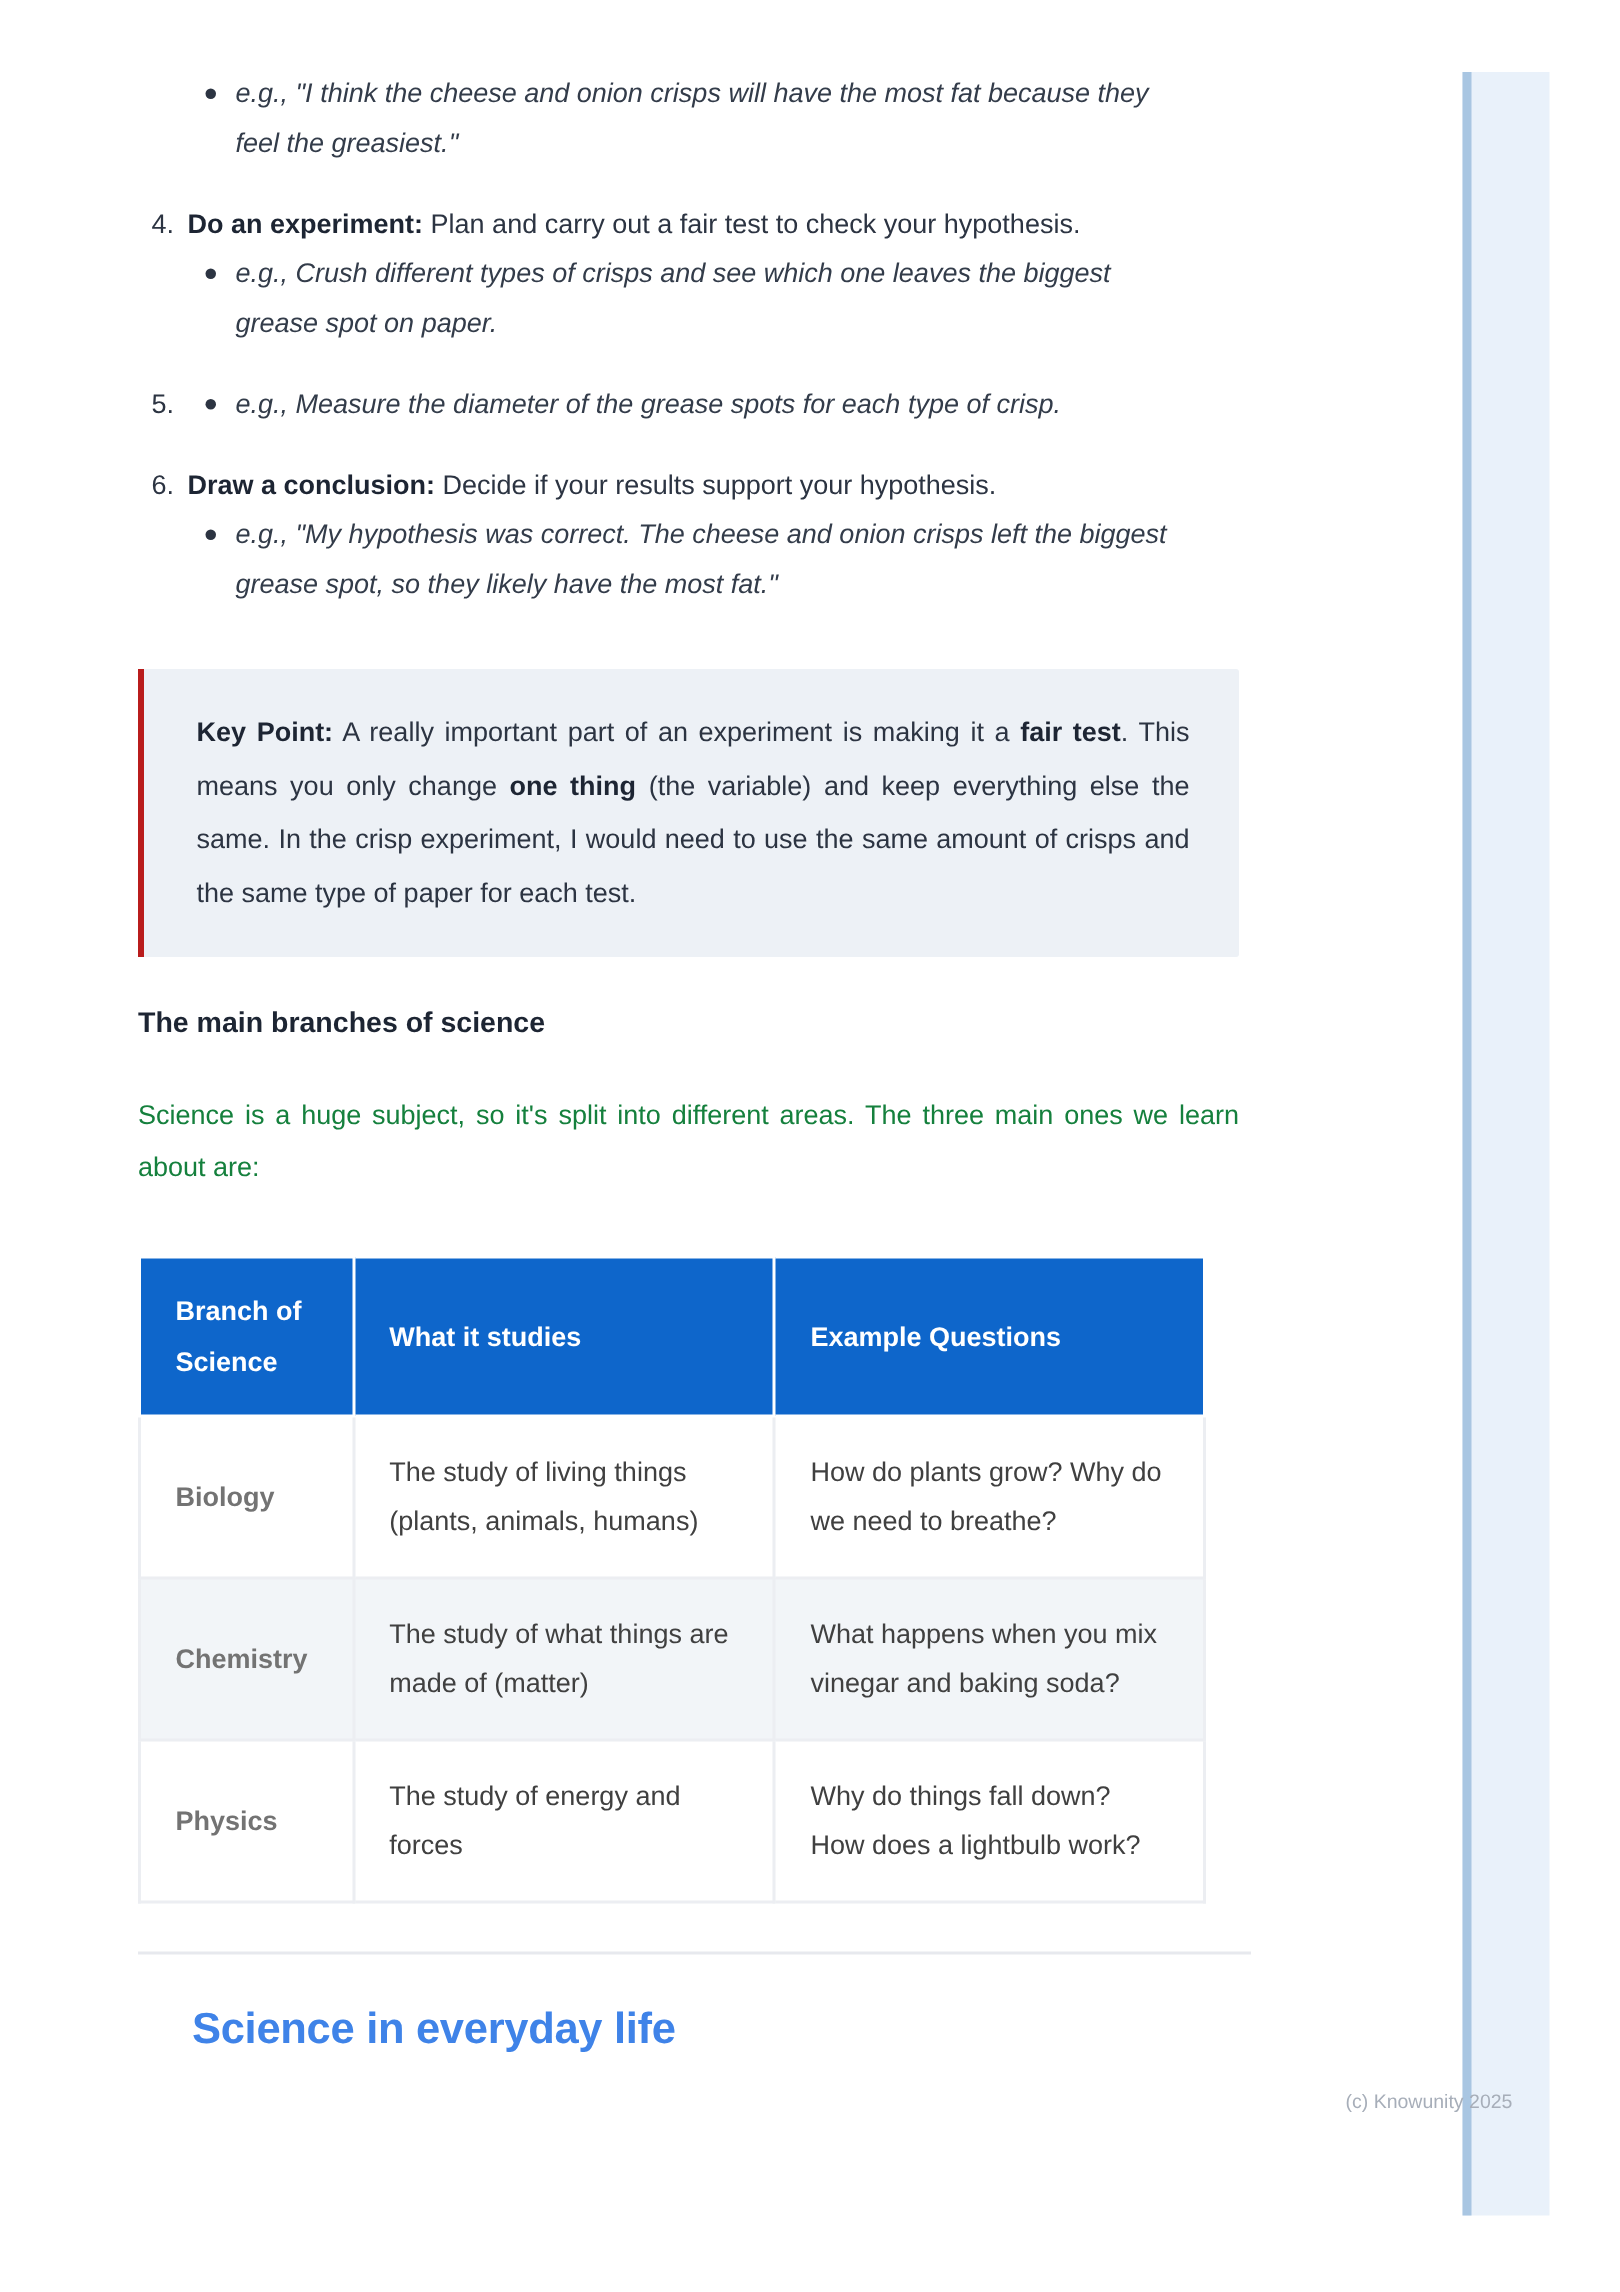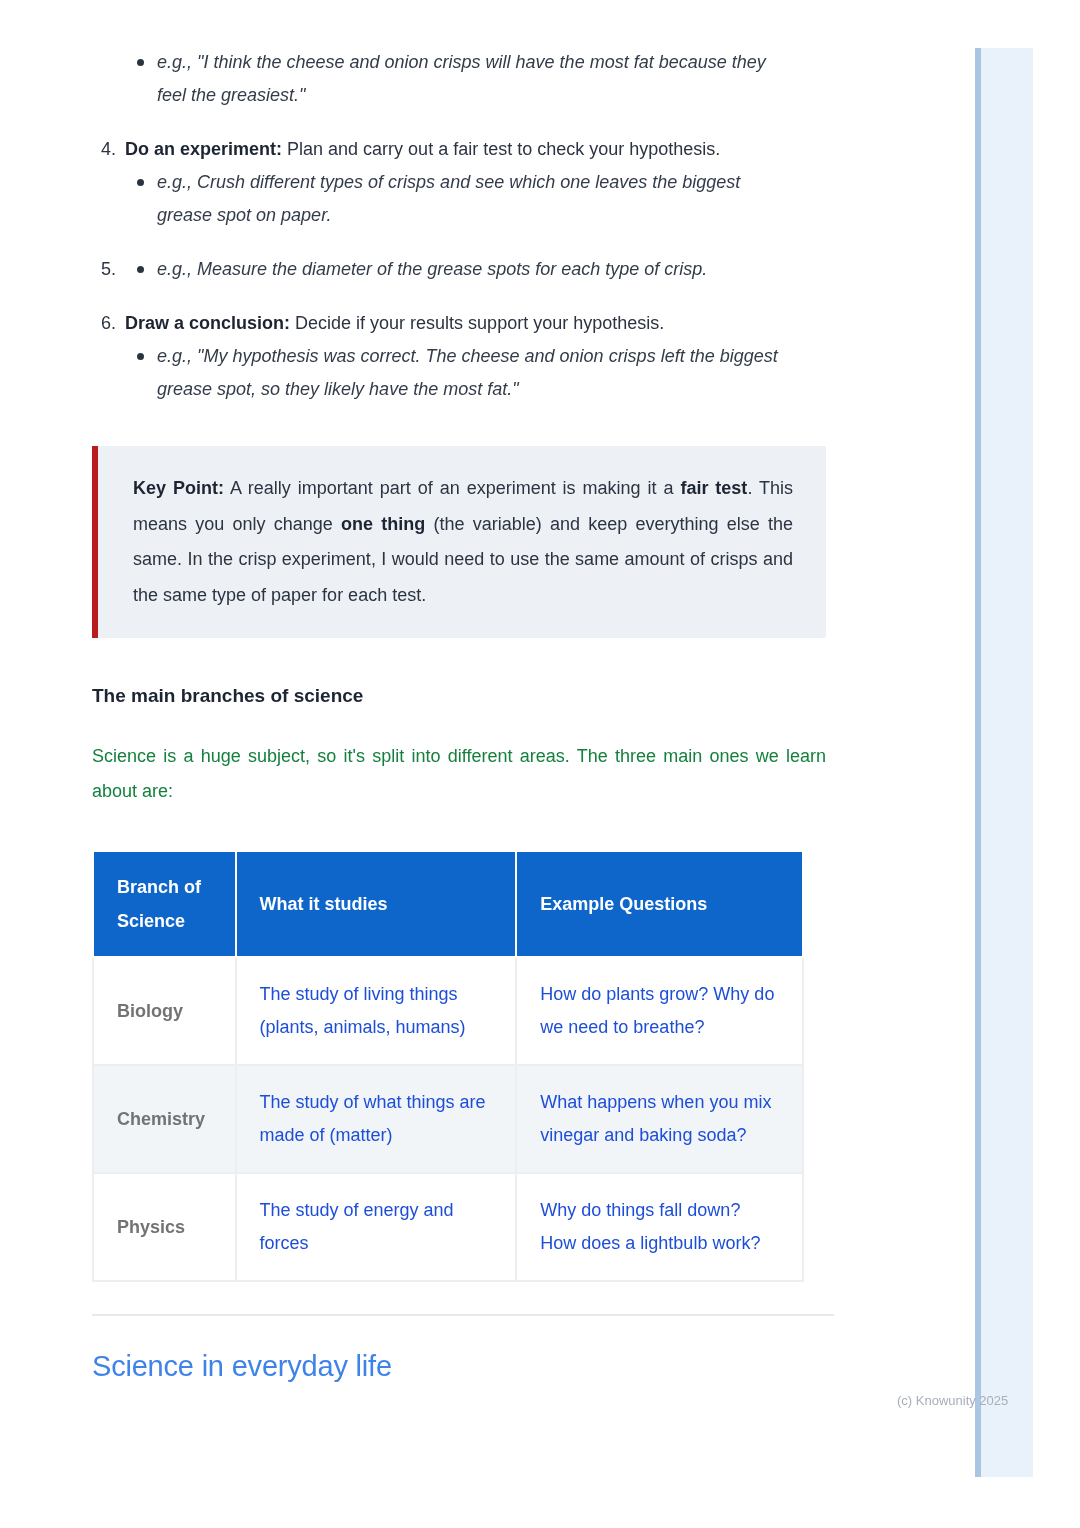--- a/index.html
+++ b/index.html
@@ -18,46 +18,46 @@
   
   .step { position:relative; padding-left:33px; font-size:18px; line-height:33px;
           margin-top:21px; }
   .step-num { position:absolute; left:9px; top:0; }
   .step-body { display:inline-block; max-width:608px; vertical-align:top; }
   .step-title { font-weight:bold; color:#1d2533; }
   .step .example { margin-top:0; padding-left:32px; }
   .step .example .dot { left:12px; }
 
   
-  .keypoint { margin-top:40px; border-left:6px solid #b91c1c; background:#edf1f6;
+  .keypoint { margin-top:40px; border-left:4px solid #b91c1c; background:#edf1f6;
               padding:25px 33px 25px 35px; font-size:18px; line-height:35.5px;
               text-align:justify; color:#2c3442; border-radius:0 2px 2px 0; }
   .keypoint b { color:#1d2533; }
 
   
-  .sub-heading { margin-top:44px; font-size:19px; font-weight:bold; color:#1d2533;
+  .sub-heading { margin-top:31px; font-size:19px; font-weight:bold; color:#1d2533;
                  line-height:28px; }
   .intro { margin-top:29px; font-size:18px; line-height:35px; text-align:justify;
            color:#15803d; }
 
   
   table { margin-top:41px; width:712px; border-collapse:collapse; }
   th { background:#0e66cb; color:#ffffff; font-weight:bold; font-size:18px;
        text-align:left; vertical-align:middle; padding:18px 23px; line-height:34px;
        border:2px solid #ffffff; }
   td { font-size:18px; line-height:33px; vertical-align:middle; padding:20px 23px;
-       border:2px solid #eceef2; background:#ffffff; color:#1d4ed8; }
+       border:2px solid #eceef2; background:#ffffff; color:#404040; }
   tr.alt td { background:#f2f5f8; }
   td.branch { font-weight:bold; color:#737373; }
   col.c1 { width:143px; } col.c2 { width:293px; } col.c3 { width:298px; }
 
   .divider { margin-top:32px; height:2px; background:#e7e9ee; width:742px; }
 
-  .big-heading { margin-top:34px; font-size:29px; font-weight:normal; color:#3f83e8;
-                 letter-spacing:-0.2px; }
+  .big-heading { margin-top:34px; font-size:29px; font-weight:bold; color:#3f83e8;
+                 letter-spacing:-0.2px;margin-left:36px; }
 
   
   .edge-strip { position:absolute; left:975px; top:48px; width:58px; height:1429px;
                 background:#e9f1fa; border-left:6px solid #a9c6e2; }
 
   .copyright { position:absolute; left:897px; top:1393px; font-size:13px;
                color:#a7aeb9; z-index:2; white-space:nowrap; }
 </style>
 </head>
 <body>

